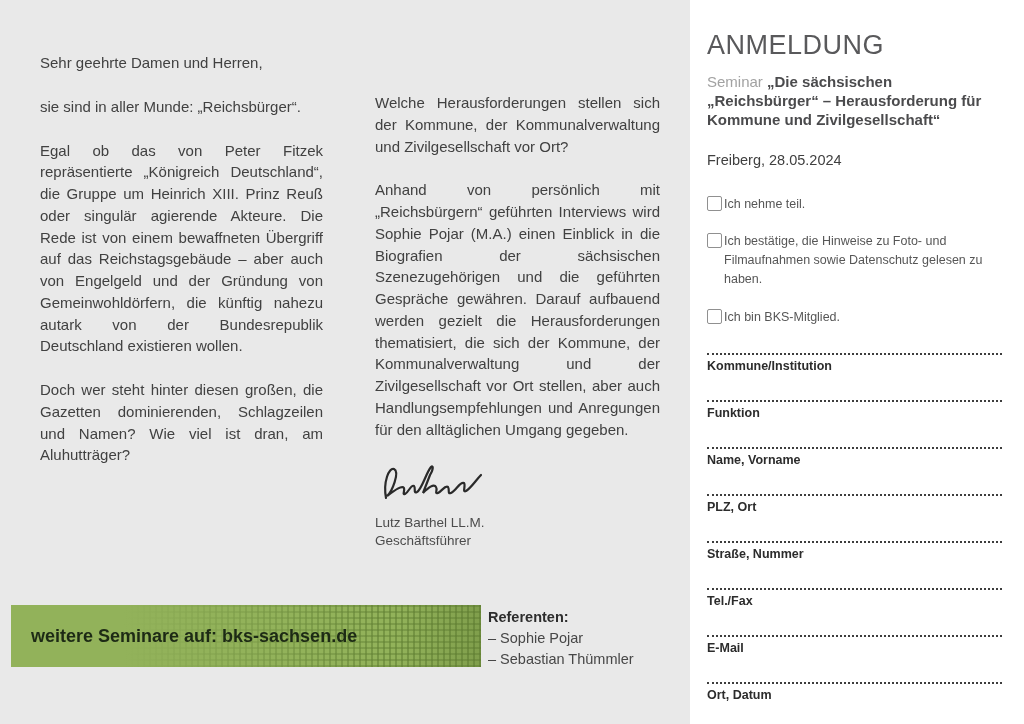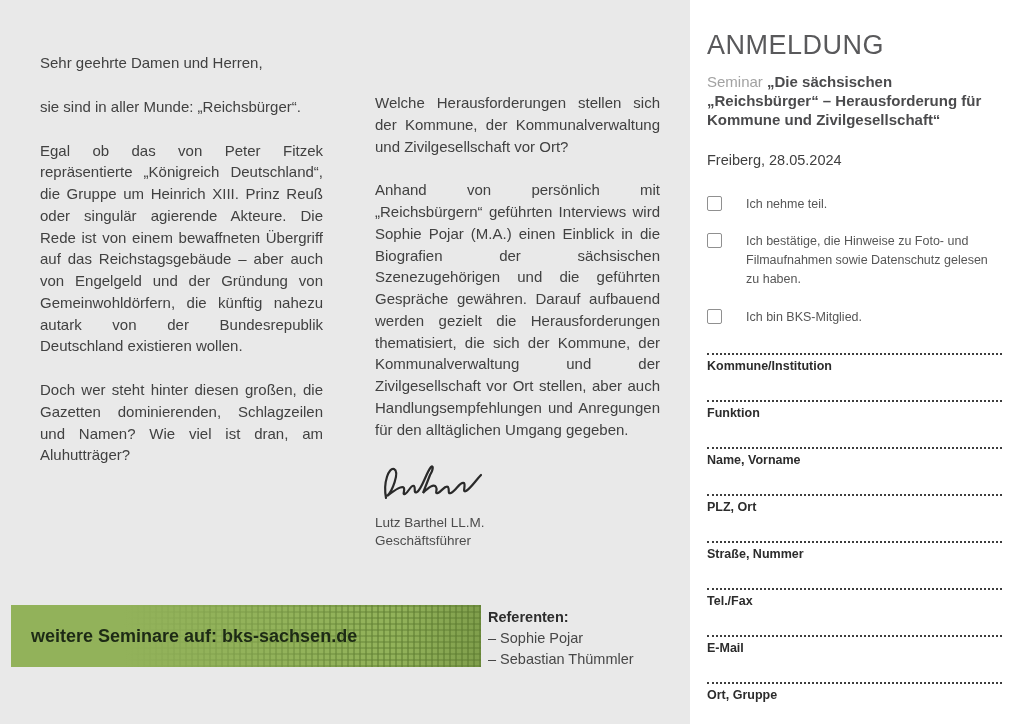--- a/index.html
+++ b/index.html
@@ -49,21 +49,21 @@
   }
   .anmeldung-title {
     margin:0 0 11px 0; font-size:27px; font-weight:normal; color:#59595b;
     letter-spacing:0.5px;
   }
   .seminar-line { margin:0 0 22px 0; font-size:15px; line-height:1.28; }
   .seminar-label { color:#a2a2a2; }
   .seminar-title { color:#4b4b4d; font-weight:bold; }
   .event-date { margin:0 0 27px 0; font-size:14.5px; color:#404040; }
 
-  .checkbox-item { display:flex; gap:24px; margin-bottom:19px; }
+  .checkbox-item { display:flex; gap:2px; margin-bottom:19px; }
   .checkbox-box {
     width:13px; height:13px; border:1.5px solid #909090; border-radius:2px;
     flex:none; margin-top:1px; background:#ffffff;
   }
   .checkbox-label { font-size:12.5px; color:#565656; line-height:1.5; }
 
   .fields { margin-top:27px; }
   .field { border-top:2px dotted #3d3d3d; padding-top:4px; margin-bottom:27px; }
   .field-label { font-size:12.5px; font-weight:bold; color:#2c2c2c; line-height:14px; }
 </style>
@@ -145,18 +145,18 @@
     <div class="field">
       <div class="field-label">Straße, Nummer</div>
     </div>
     <div class="field">
       <div class="field-label">Tel./Fax</div>
     </div>
     <div class="field">
       <div class="field-label">E-Mail</div>
     </div>
     <div class="field">
-      <div class="field-label">Ort, Gruppe</div>
+      <div class="field-label">Ort, Datum</div>
     </div>
 
   </div>
 
 </div>
 
 </body></html>

